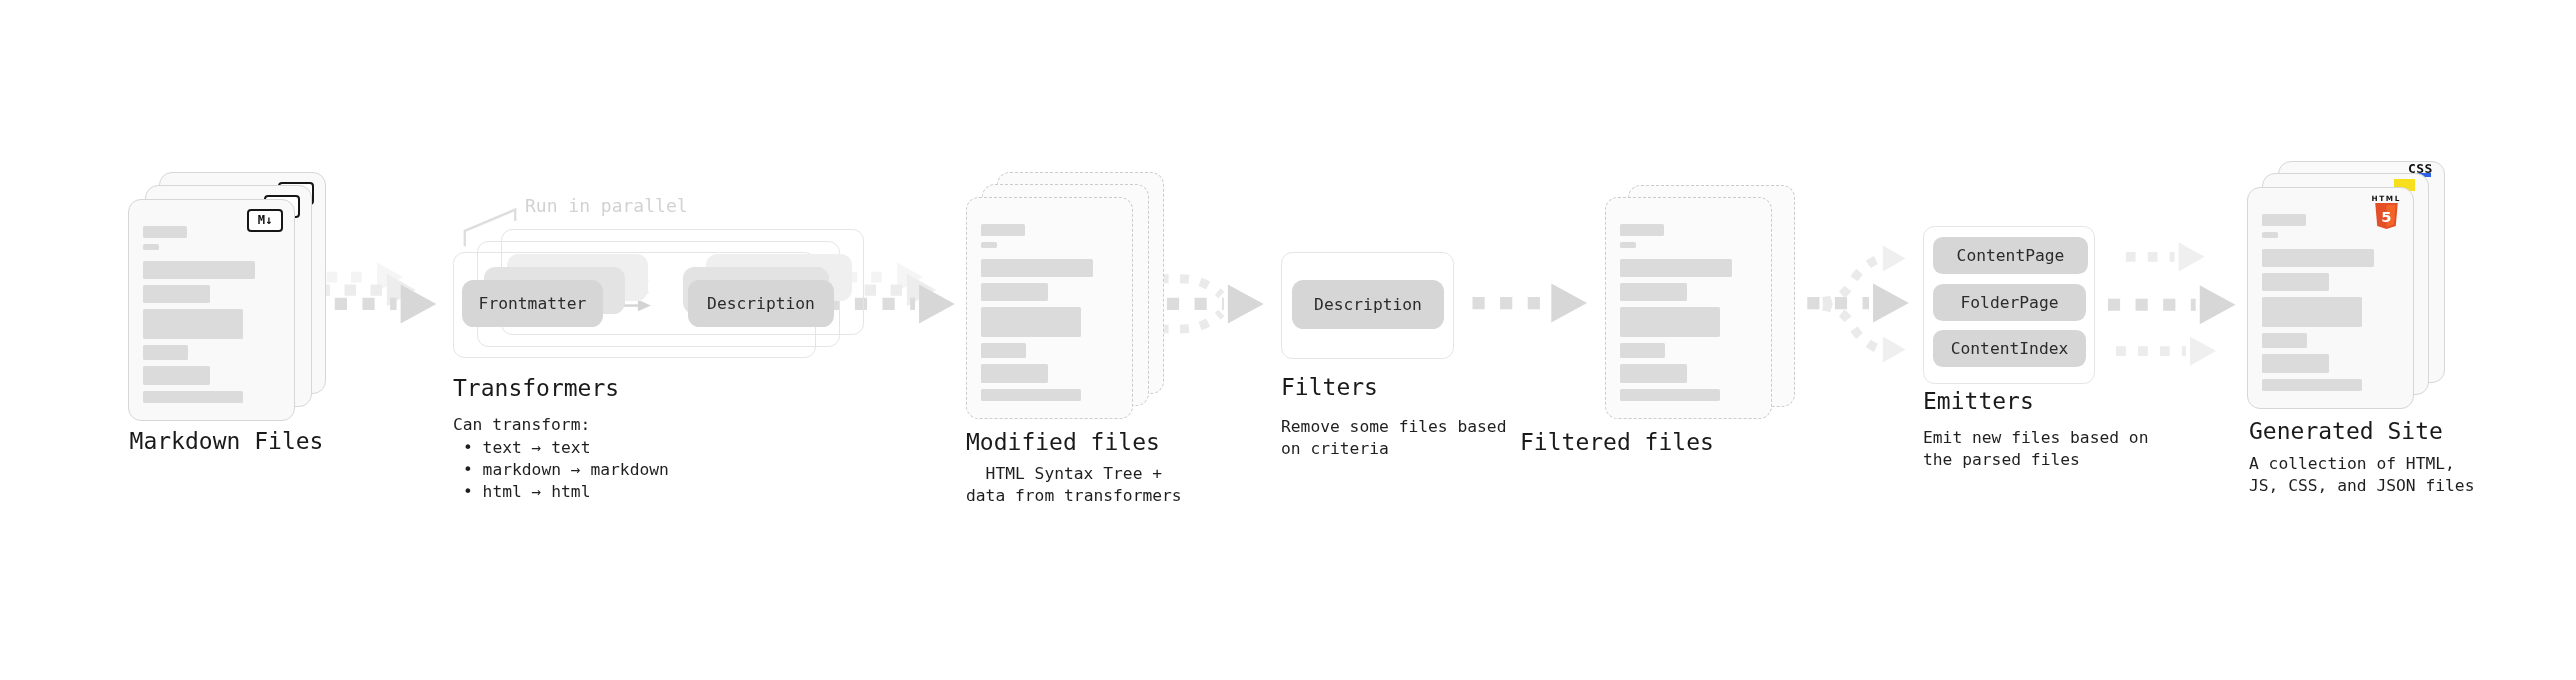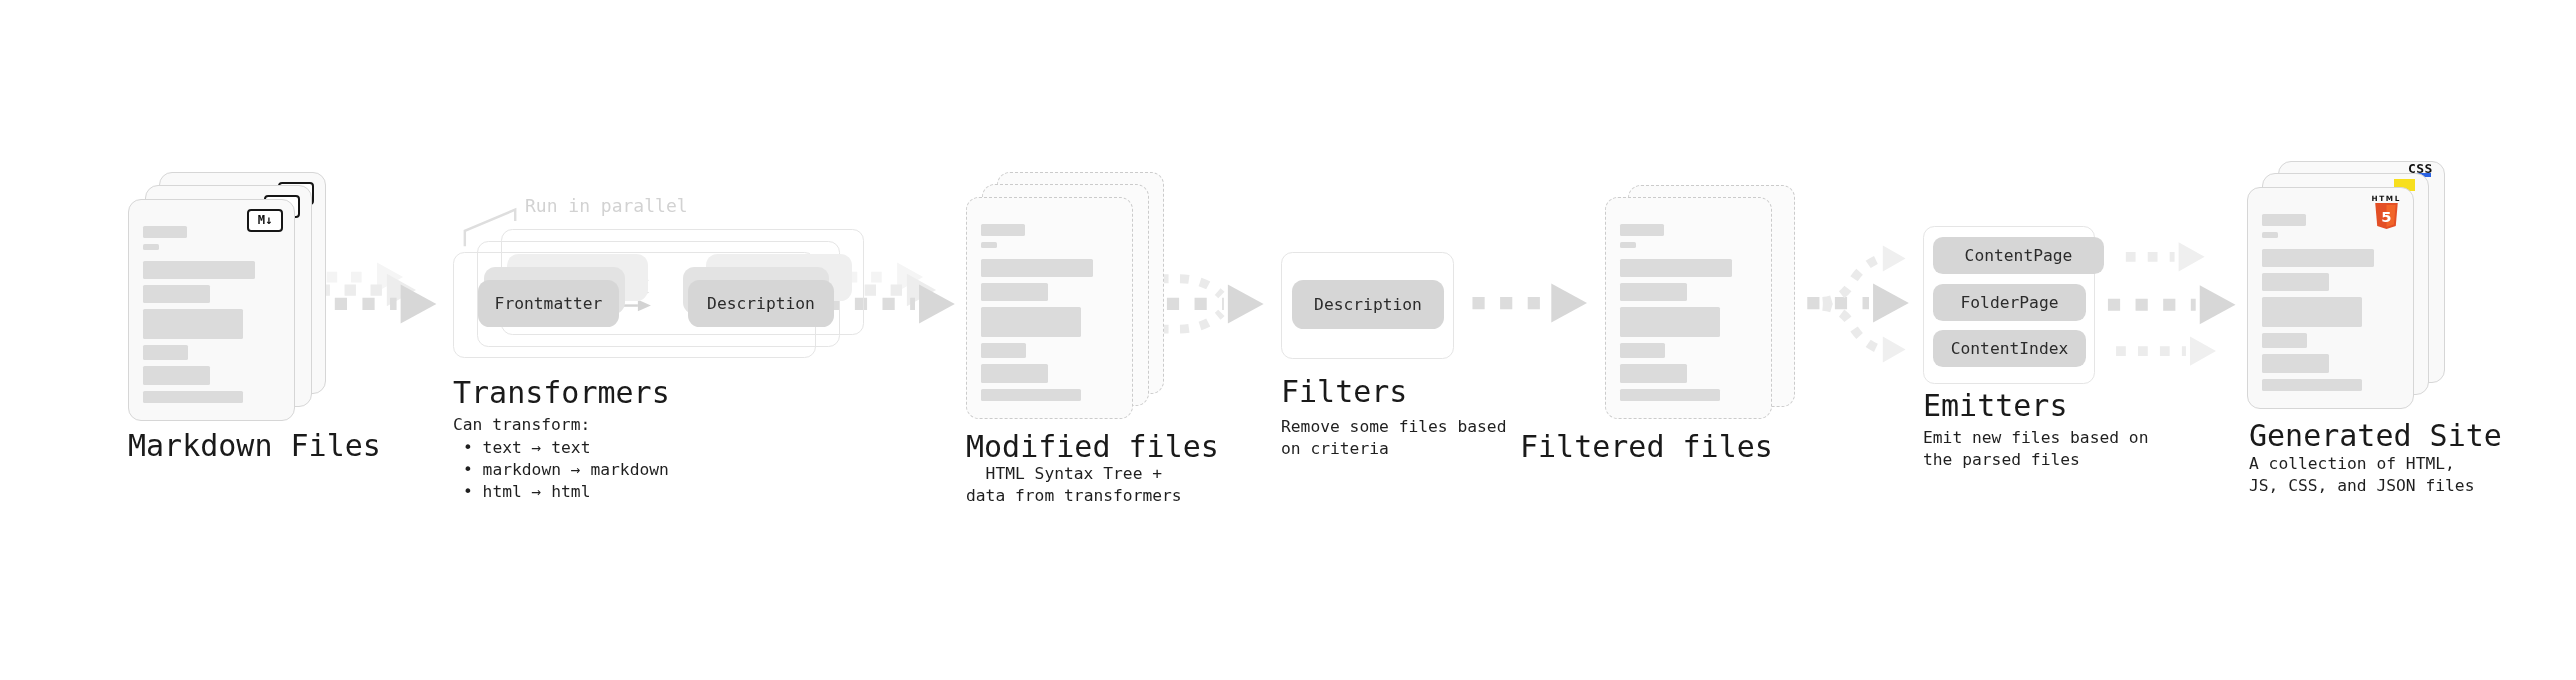--- a/index.html
+++ b/index.html
@@ -32,21 +32,21 @@
   .html5-badge{position:absolute;top:6.5px;right:9.8px;width:34px;text-align:center;}
   .html5-badge .word{font-size:7.3px;font-weight:800;color:#111;letter-spacing:1.6px;
                      font-family:"DejaVu Sans","Liberation Sans",sans-serif;line-height:8.1px;}
 
   .outline-box{position:absolute;box-sizing:border-box;border:1.6px solid #e5e5e5;border-radius:11.4px;}
   .pill{position:absolute;background:#d6d6d6;border-radius:11.4px;display:flex;align-items:center;
         justify-content:center;font-size:16.3px;color:#2b2b2b;}
   .pill.g1{background:#e3e3e3;}
   .pill.g2{background:#efefef;}
 
-  .stage-label{position:absolute;font-size:30px;color:#1a1a1a;white-space:nowrap;}
+  .stage-label{position:absolute;font-size:23px;color:#1a1a1a;white-space:nowrap;}
   .stage-label.centered{text-align:center;}
   .stage-note{position:absolute;font-size:16.3px;line-height:22px;color:#1f1f1f;white-space:pre-line;}
   .bullet-line{font-size:16.3px;line-height:22px;color:#1f1f1f;white-space:nowrap;}
   .annotation{position:absolute;font-size:18px;color:#d2d2d2;white-space:nowrap;}
 </style>
 </head>
 <body>
 
 <div class="canvas">
 
@@ -134,21 +134,21 @@
     <div class="stage-label centered" style="left:128px;top:428px;width:197px;">Markdown Files</div>
   </div>
 
   <div>
     <div class="outline-box" style="left:501px;top:229px;width:363px;height:106px;"></div>
     <div class="outline-box" style="left:477px;top:241px;width:363px;height:106px;"></div>
     <div class="outline-box" style="left:453px;top:252px;width:363px;height:106px;"></div>
 
     <div class="pill g2" style="left:507px;top:254px;width:141px;height:47px;"></div>
     <div class="pill g1" style="left:484px;top:267px;width:141px;height:47px;"></div>
-    <div class="pill" style="left:462px;top:280px;width:141px;height:47px;margin-left:16px;">Frontmatter</div>
+    <div class="pill" style="left:462px;top:280px;width:141px;height:47px;">Frontmatter</div>
 
     <div class="pill g2" style="left:706px;top:254px;width:146px;height:47px;"></div>
     <div class="pill g1" style="left:683px;top:267px;width:146px;height:47px;"></div>
     <div class="pill" style="left:688px;top:280px;width:146px;height:47px;">Description</div>
 
     <div class="annotation" style="left:525px;top:195px;">Run in parallel</div>
 
     <div class="stage-label" style="left:453px;top:375px;">Transformers</div>
     <div class="stage-note" style="left:453px;top:414px;">Can transform:</div>
     <div style="position:absolute;left:463px;top:437px;">
@@ -198,21 +198,21 @@
           <div class="bar" style="width: 33%; height: 15.4px;"></div>
           <div class="bar" style="width: 49%; height: 19.5px;"></div>
           <div class="bar" style="width: 73%; height: 12.2px;"></div>
         </div>
     </div>
     <div class="stage-label" style="left:1520px;top:429px;">Filtered files</div>
   </div>
 
   <div>
     <div class="outline-box" style="left:1923px;top:226px;width:172px;height:158px;"></div>
-    <div class="pill" style="left:1933px;top:237px;width:171px;height:37px;border-radius:9.8px;">ContentPage</div>
+    <div class="pill" style="left:1933px;top:237px;width:155px;height:37px;border-radius:9.8px;">ContentPage</div>
     <div class="pill" style="left:1933px;top:284px;width:153px;height:37px;border-radius:9.8px;">FolderPage</div>
     <div class="pill" style="left:1933px;top:330px;width:153px;height:37px;border-radius:9.8px;">ContentIndex</div>
     <div class="stage-label" style="left:1923px;top:388px;">Emitters</div>
     <div class="stage-note" style="left:1923px;top:427px;">Emit new files based on
 the parsed files</div>
   </div>
 
   <div>
     <div class="card" style="left:2278px;top:161px;">
       <div class="css-badge">

